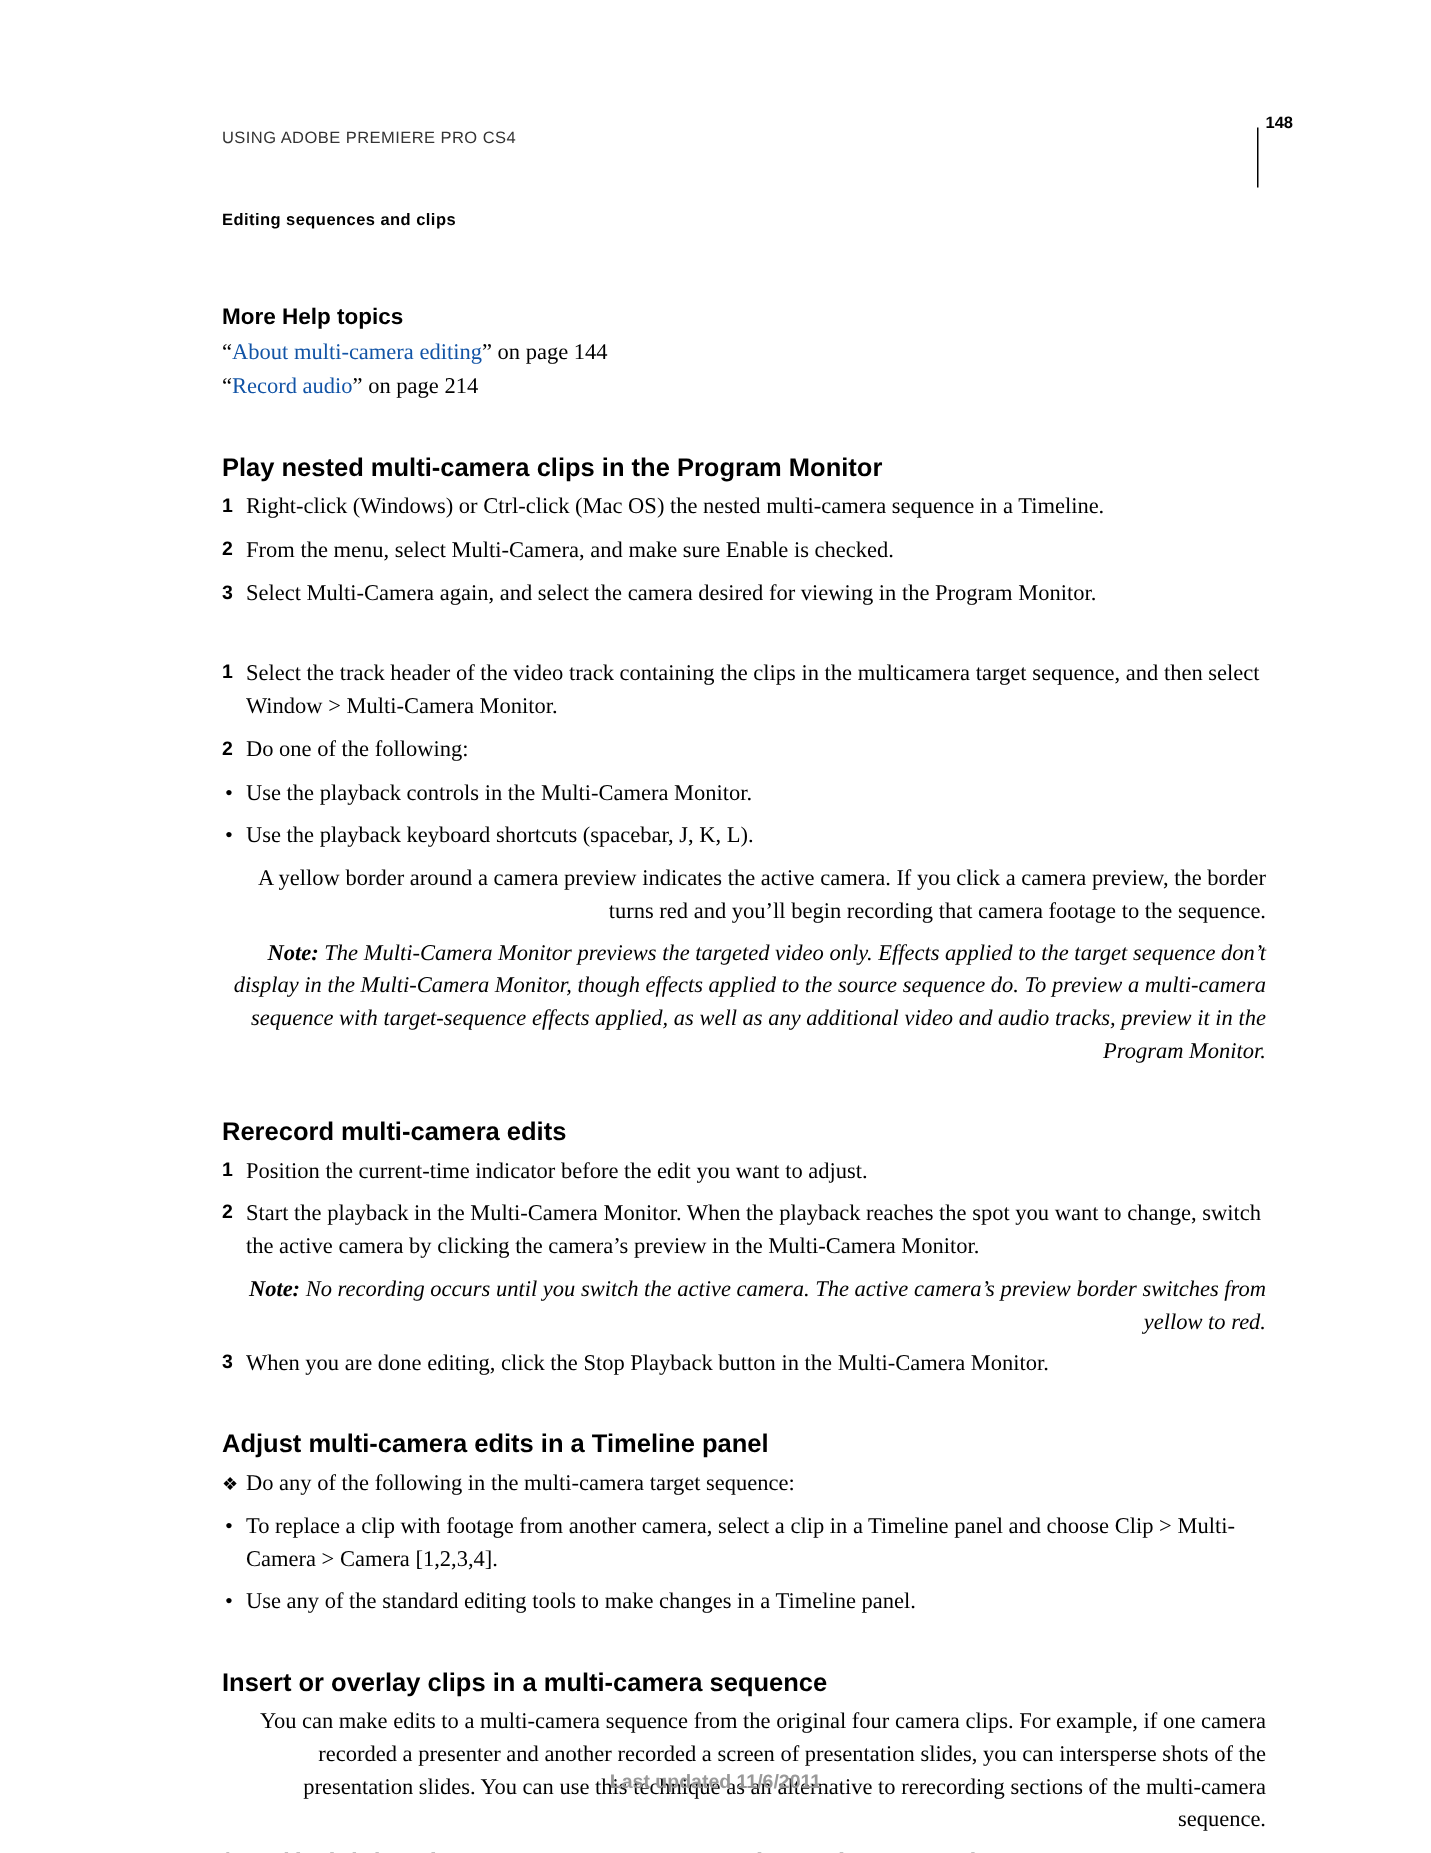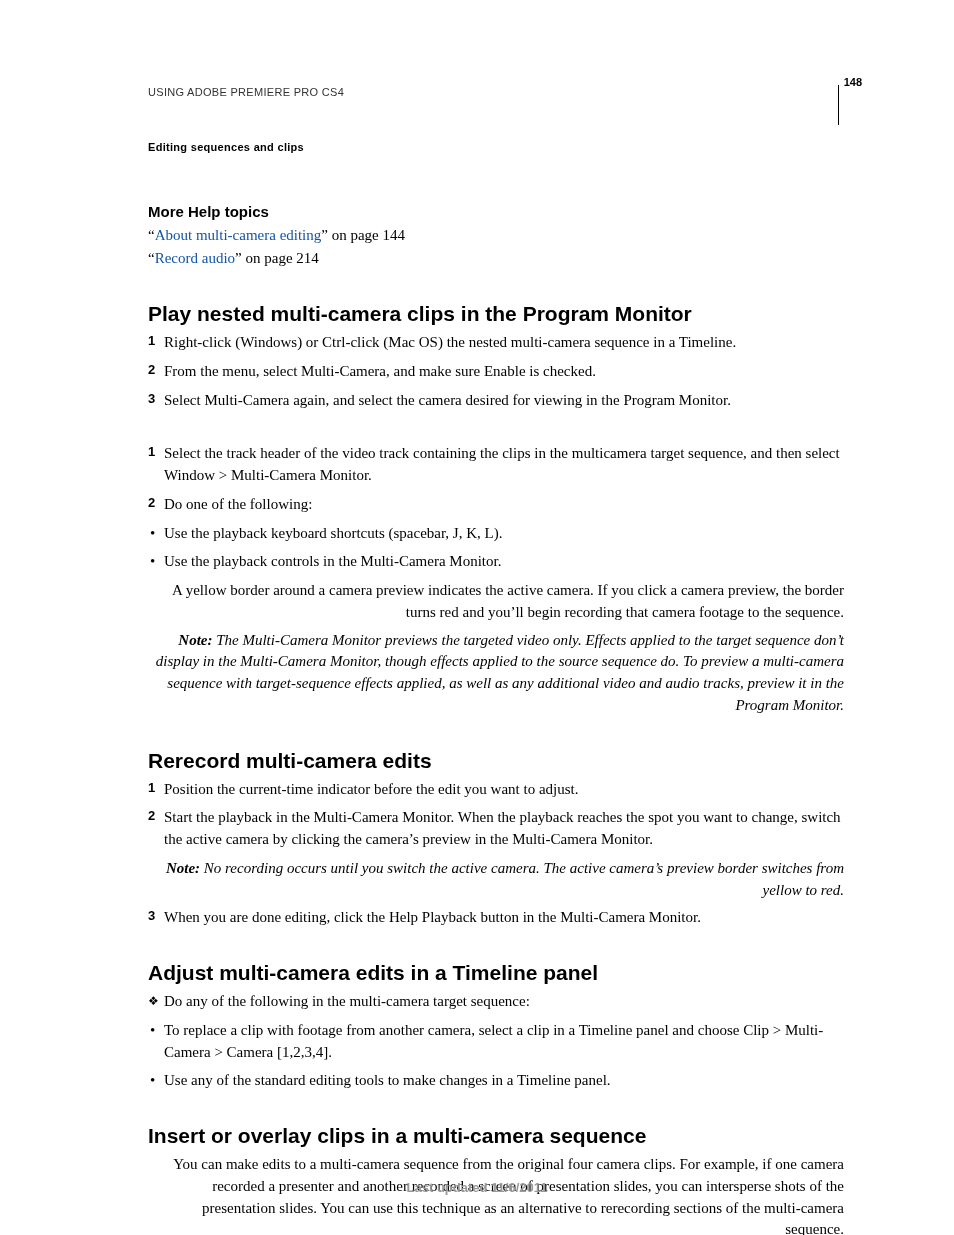--- a/index.html
+++ b/index.html
@@ -63,21 +63,21 @@
   }
   .link {
     color: #1254a6;
   }
   .section {
     margin-top: 32px;
   }
   .section-title {
     font-family: "Myriad Pro", Arial, Helvetica, sans-serif;
     font-weight: 700;
-    font-size: 21px;
+    font-size: 17px;
     margin: 0 0 6px 0;
     color: #000;
   }
   .para {
     font-size: 15px;
     line-height: 1.45;
     margin: 0 0 6px 0;
     text-align: right;
   }
   .note-span { font-style: italic; }
@@ -186,40 +186,40 @@
       <li>Select Multi-Camera again, and select the camera desired for viewing in the Program Monitor.</li>
     </ol>
   </div>
 
   <div class="section">
     <ol class="steps">
       <li>Select the track header of the video track containing the clips in the multicamera target sequence, and then select Window &gt; Multi-Camera Monitor.</li>
       <li>Do one of the following:</li>
     </ol>
     <ul class="bullets">
+      <li>Use the playback controls in the Multi-Camera Monitor.</li>
       <li>Use the playback keyboard shortcuts (spacebar, J, K, L).</li>
-      <li>Use the playback controls in the Multi-Camera Monitor.</li>
     </ul>
     <p class="para">A yellow border around a camera preview indicates the active camera. If you click a camera preview, the border turns red and you’ll begin recording that camera footage to the sequence.</p>
     <p class="para">
       <span class="note-label">Note:</span><span class="note-span"> The Multi-Camera Monitor previews the targeted video only. Effects applied to the target sequence don’t display in the Multi-Camera Monitor, though effects applied to the source sequence do. To preview a multi-camera sequence with target-sequence effects applied, as well as any additional video and audio tracks, preview it in the Program Monitor.</span>
     </p>
   </div>
 
   <div class="section">
     <h2 class="section-title">Rerecord multi-camera edits</h2>
     <ol class="steps">
       <li>Position the current-time indicator before the edit you want to adjust.</li>
       <li>Start the playback in the Multi-Camera Monitor. When the playback reaches the spot you want to change, switch the active camera by clicking the camera’s preview in the Multi-Camera Monitor.</li>
     </ol>
     <p class="para">
       <span class="note-label">Note:</span><span class="note-span"> No recording occurs until you switch the active camera. The active camera’s preview border switches from yellow to red.</span>
     </p>
     <ol class="steps" start="3" style="counter-reset: step 2;">
-      <li>When you are done editing, click the Help Playback button in the Multi-Camera Monitor.</li>
+      <li>When you are done editing, click the Stop Playback button in the Multi-Camera Monitor.</li>
     </ol>
   </div>
 
   <div class="section">
     <h2 class="section-title">Adjust multi-camera edits in a Timeline panel</h2>
     <ul class="diamond">
       <li>Do any of the following in the multi-camera target sequence:</li>
     </ul>
     <ul class="bullets">
       <li>To replace a clip with footage from another camera, select a clip in a Timeline panel and choose Clip &gt; Multi-Camera &gt; Camera [1,2,3,4].</li>

